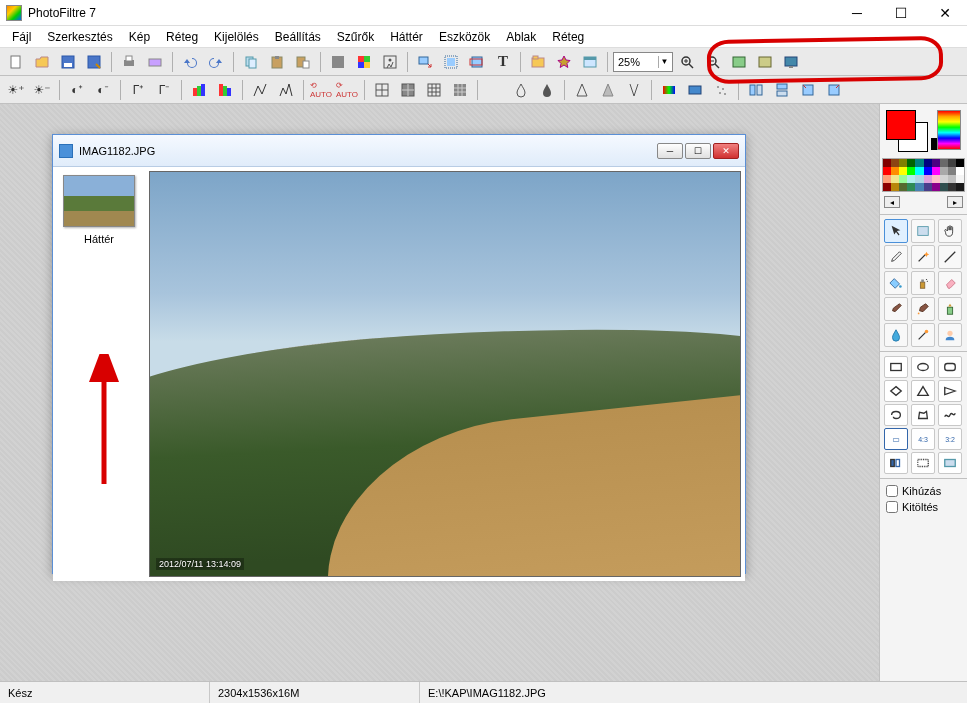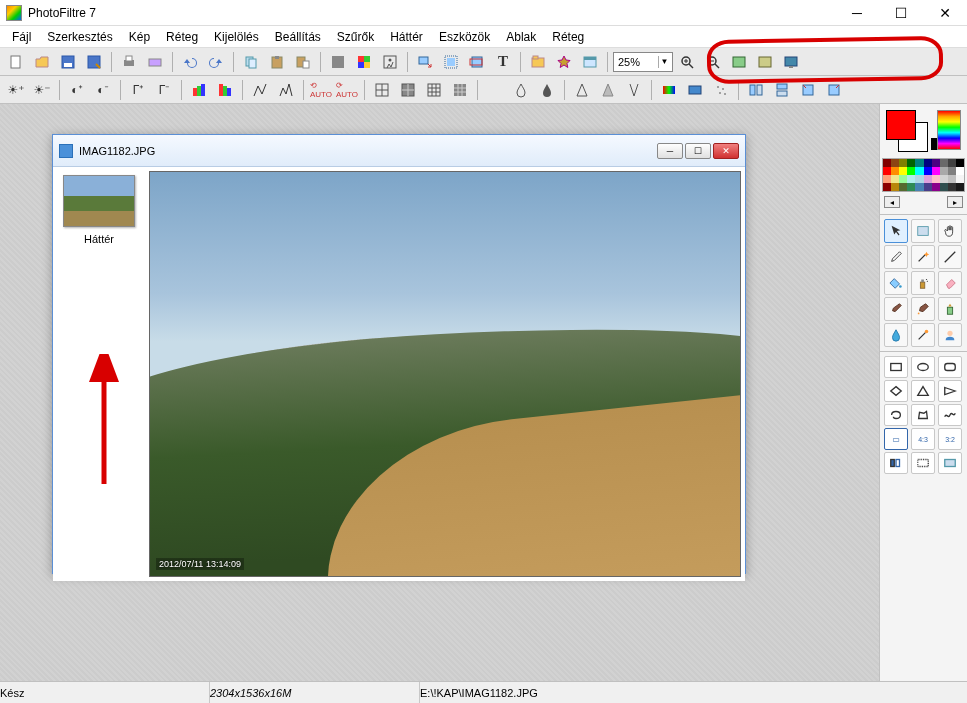--- a/index.html
+++ b/index.html
@@ -70,23 +70,23 @@
   
   .shape-grid { display: grid; grid-template-columns: repeat(3, 1fr); gap: 2px; padding: 4px; border-top: 1px solid #c0c0c0; }
   .shape-btn { width: 24px; height: 22px; border: 1px solid #c8c8c8; background: #fff; display: flex; align-items: center; justify-content: center; border-radius: 2px; }
   .shape-btn svg { width: 14px; height: 12px; stroke: #333; fill: none; stroke-width: 1.5; }
   
   .opt-checks { padding: 6px; border-top: 1px solid #c0c0c0; font-size: 11px; }
   .opt-checks label { display: flex; align-items: center; gap: 4px; margin-bottom: 4px; }
   .opt-checks input { width: 12px; height: 12px; }
   
   .status-bar { position: absolute; bottom: 0; left: 0; right: 0; height: 22px; background: #f0f0f0; border-top: 1px solid #c0c0c0; display: flex; align-items: center; font-size: 11px; }
-  .status-cell { padding: 0 0; border-right: 1px solid #c8c8c8; height: 100%; display: flex; align-items: center; }
+  .status-cell { padding: 0 8px; border-right: 1px solid #c8c8c8; height: 100%; display: flex; align-items: center; }
   .status-cell.c1 { width: 210px; }
-  .status-cell.c2 { width: 210px; font-style: italic; }
+  .status-cell.c2 { width: 210px; }
   .status-cell.c3 { flex: 1; border-right: none; }
 </style>
 </head>
 <body>
 
 <div class="title-bar">
   <div class="app-icon"></div>
   <div class="title-text">PhotoFiltre 7</div>
   <div class="win-btns">
     <div class="win-btn">─</div>
@@ -661,19 +661,29 @@
           <rect x="2" y="2" width="12" height="8" stroke-dasharray="1 1"></rect>
         </svg>
       </div>
     <div class="shape-btn">
         <svg viewBox="0 0 16 12">
           <rect x="2" y="2" width="12" height="8" fill="#cde" stroke="#59a"></rect>
         </svg>
       </div>
   </div>
 
+  <div class="opt-checks">
+    <label>
+        <input type="checkbox" style="">
+        <span>Kihúzás</span>
+      </label>
+    <label>
+        <input type="checkbox" style="">
+        <span>Kitöltés</span>
+      </label>
+  </div>
 </div>
 
 <div class="status-bar">
   <div class="status-cell c1">Kész</div>
   <div class="status-cell c2">2304x1536x16M</div>
   <div class="status-cell c3">E:\!KAP\IMAG1182.JPG</div>
 </div>
 
 </body></html>

